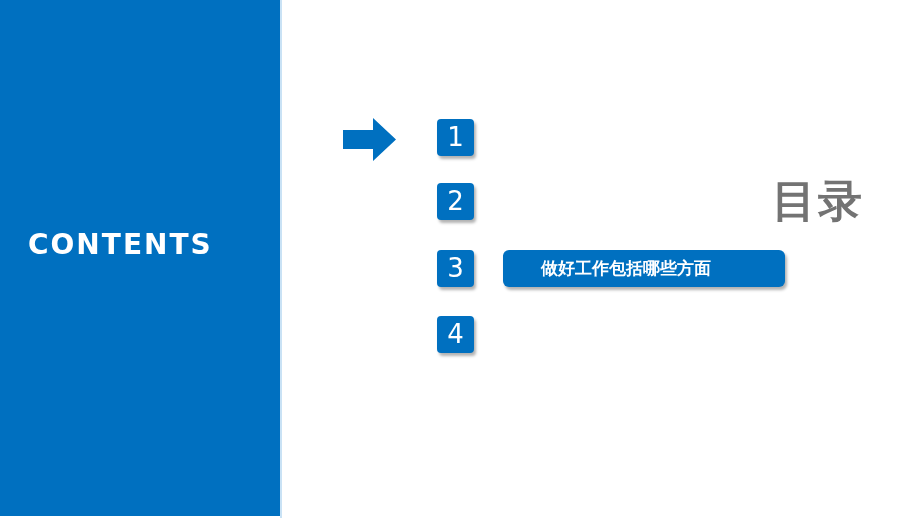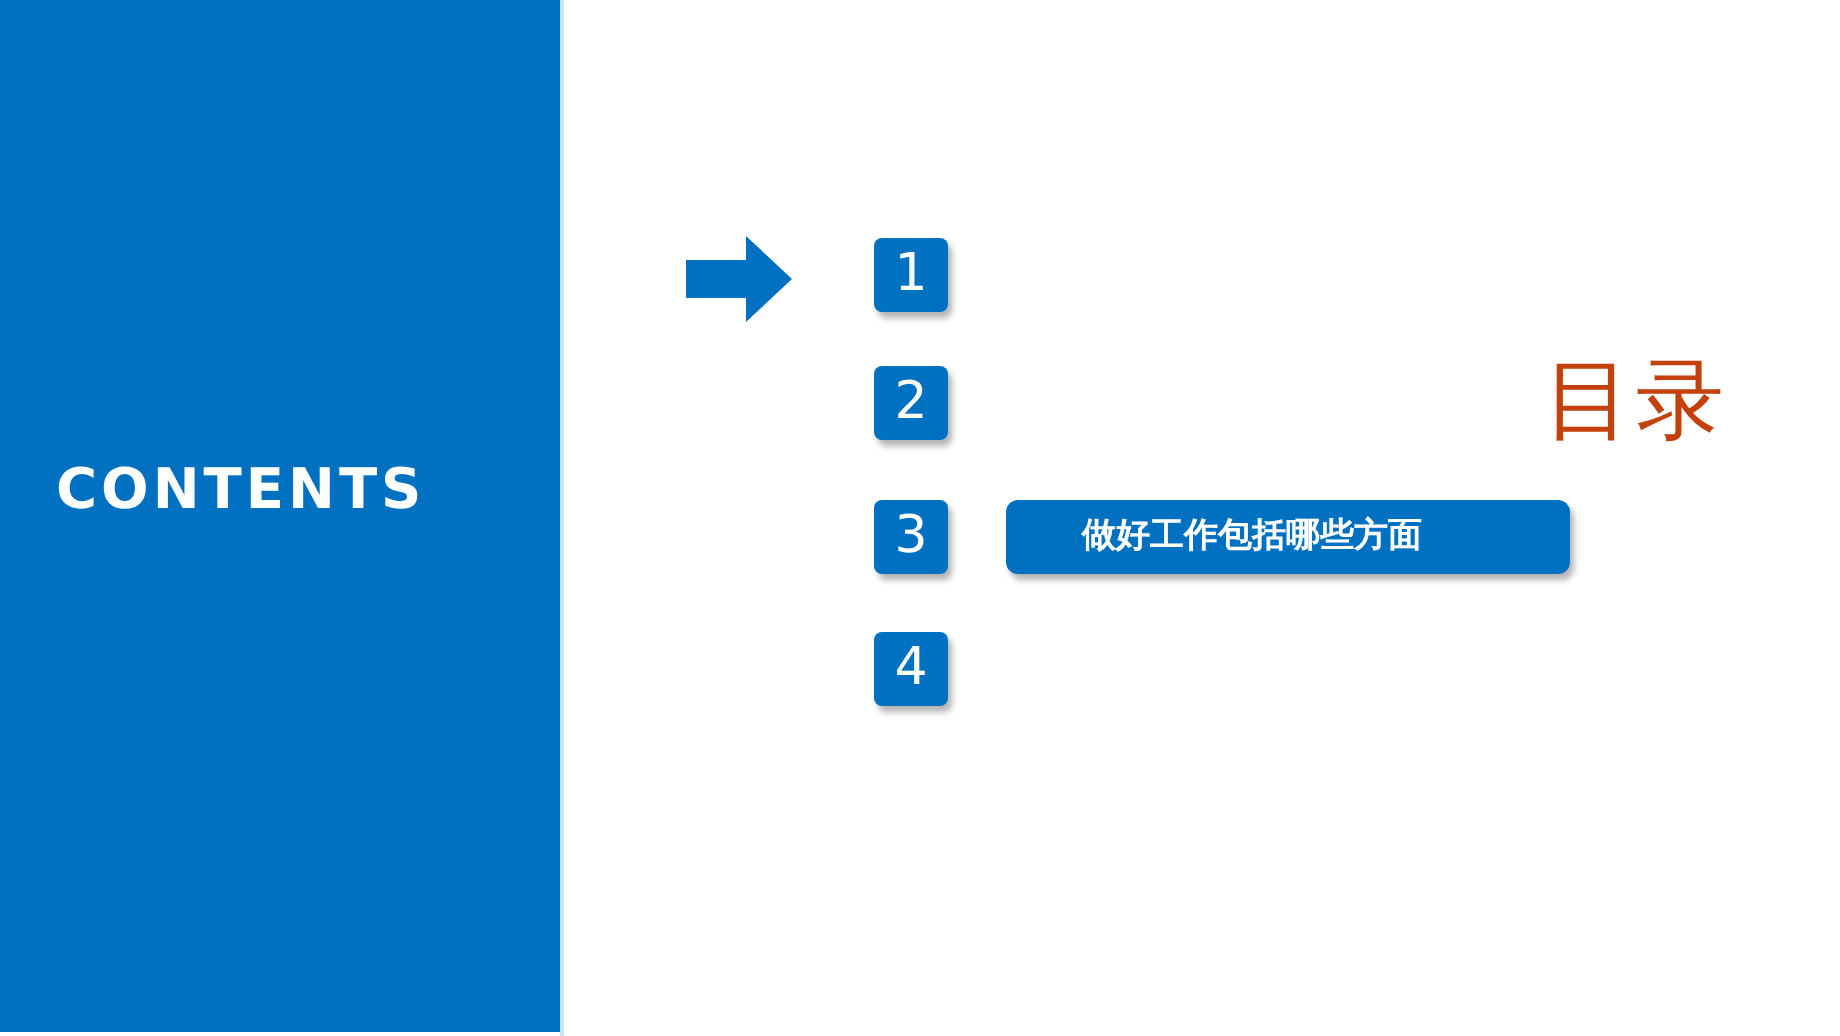--- a/index.html
+++ b/index.html
@@ -1,20 +1,20 @@
 <!DOCTYPE html>
 <html><head>
 <meta charset="utf-8">
 <style>
   html, body { margin:0; padding:0; }
   body { width:920px; height:518px; background:#ffffff; position:relative; overflow:hidden;
          font-family:"DejaVu Sans", sans-serif; }
   .left-panel { position:absolute; left:0; top:0; width:280px; height:516px; background:#0070C0; }
   .left-panel-edge { position:absolute; left:280px; top:0; width:2px; height:518px; background:#c9e2f5; }
-  .title-cn { position:absolute; right:56px; top:176px; color:#c2410c; font-size:44px; font-weight:normal;
+  .title-cn { position:absolute; right:56px; top:176px; color:#737373; font-size:44px; font-weight:bold;
               letter-spacing:2px; line-height:50px; }
   .title-en { position:absolute; left:28px; top:228px; color:#fff; font-size:28px; font-weight:bold;
               letter-spacing:2px; line-height:34px; font-family:"DejaVu Sans", sans-serif; }
   .arrow { position:absolute; left:343px; top:118px; width:53px; height:43px; }
   .item { position:absolute; left:437px; height:37px; width:350px; }
   .num-box { position:absolute; left:0; top:0; width:37px; height:37px; background:#0070C0;
              border-radius:4px; box-shadow:2px 3px 3px rgba(0,0,0,0.3); color:#fff;
              font-size:26px; line-height:37px; text-align:center; font-family:"DejaVu Sans", sans-serif; }
   .pill { position:absolute; left:66px; top:0; width:282px; height:37px; background:#0070C0;
           border-radius:6px; box-shadow:2px 3px 3px rgba(0,0,0,0.3); }

